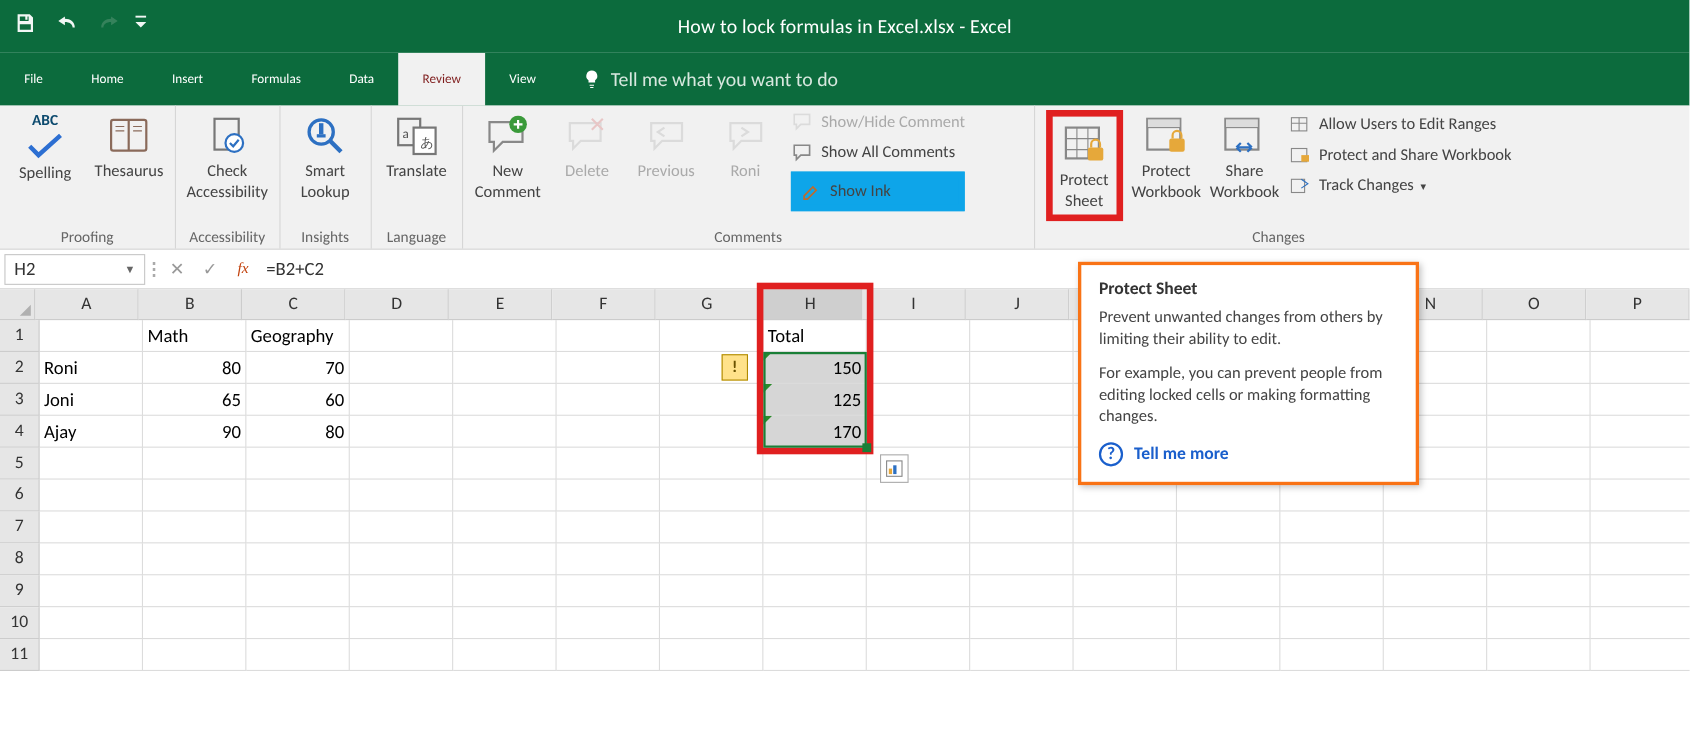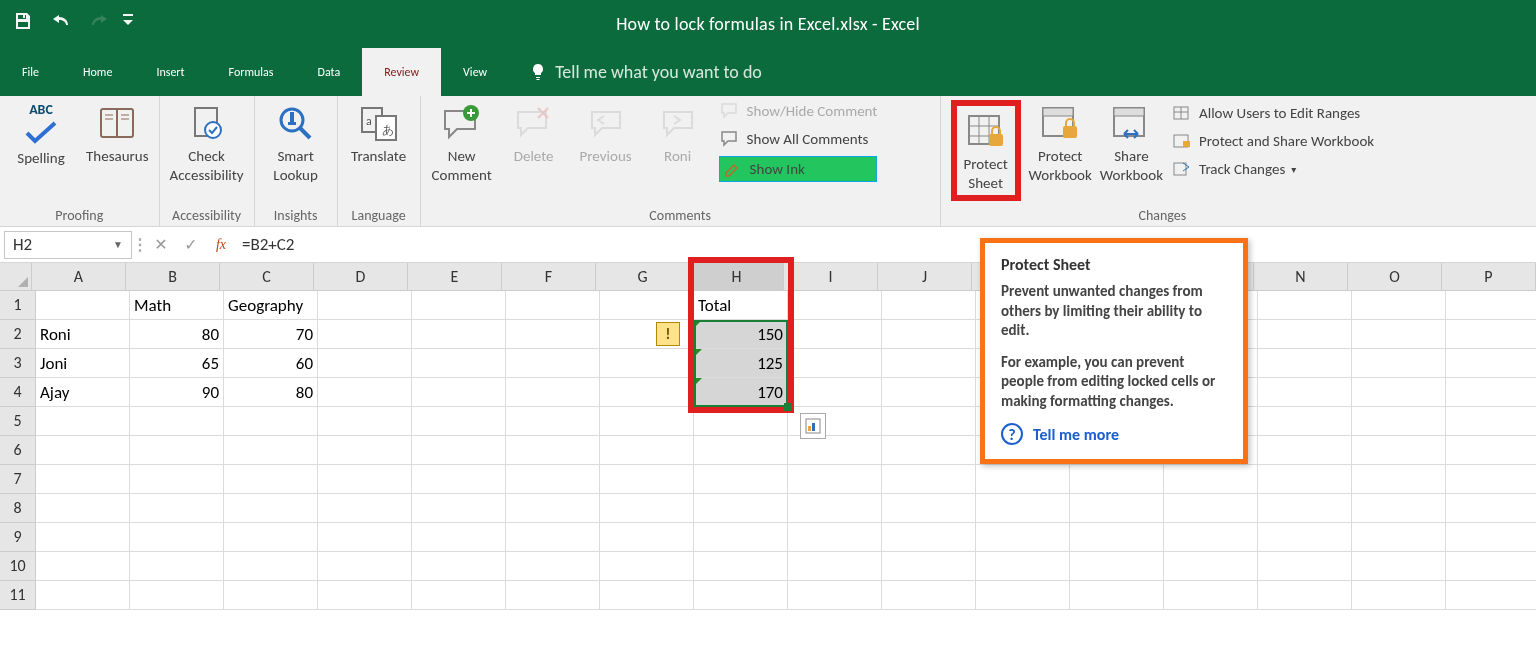--- a/index.html
+++ b/index.html
@@ -58,30 +58,30 @@
   .cell.selcell { background:#d6d6d6; }
   .cell.err-tag { position:relative; }
   .cell.err-tag::before { content:""; position:absolute; left:0; top:0; width:0; height:0; border-top:8px solid #2a8a2a; border-right:8px solid transparent; }
 
   
   .red-box { position:absolute; border:6px solid #e02020; pointer-events:none; }
   .sel-border { position:absolute; border:2px solid #1a7f37; pointer-events:none; }
   .sel-handle { position:absolute; width:8px; height:8px; background:#1a7f37; pointer-events:none; }
 
   
-  .screentip { position:absolute; background:#fff; border:5px solid #f97316; box-shadow: 2px 2px 6px rgba(0,0,0,.25); width: 268px; padding: 12px 16px 14px; font-size:15px; color:#444; z-index:20; }
+  .screentip { position:absolute; background:#fff; border:3px solid #f97316; box-shadow: 2px 2px 6px rgba(0,0,0,.25); width: 310px; padding: 12px 16px 14px; font-size:15px; color:#444; z-index:20; }
   .screentip h3 { font-size:16px; font-weight:bold; color:#333; margin-bottom:8px; }
-  .screentip p { margin-bottom:12px; line-height:1.3;font-weight:bold; }
+  .screentip p { margin-bottom:12px; line-height:1.3; }
   .screentip .more { display:flex; align-items:center; gap:10px; color:#1a5fcc; font-weight:bold; font-size:16px; cursor:pointer; }
   .screentip .qm { width:22px; height:22px; border:2px solid #1a5fcc; border-radius:50%; display:flex; align-items:center; justify-content:center; font-weight:bold; }
 
   .trace-err { position:absolute; width:24px; height:24px; background:#ffe28a; border:1px solid #b08a00; display:flex; align-items:center; justify-content:center; font-weight:bold; color:#6a5200; font-size:15px; }
   .quick-analysis { position:absolute; width:26px; height:26px; border:1px solid #aaa; background:#fff; display:flex; align-items:center; justify-content:center; }
 
-  .show-ink-active { background:#22c55e; border:1px solid #0ea5e9; padding:1px 6px 1px 2px; }
+  .show-ink-active { background:#0ea5e9; border:6px solid #0ea5e9; padding:1px 6px 1px 2px; }
 
   .disabled { color:#aaa; }
   .disabled svg { opacity:.4; fill:#aaa !important;}
 </style>
 </head>
 <body>
 
 <div class="title-bar">
   <div class="qa-toolbar">
     <div class="qa-btn">

